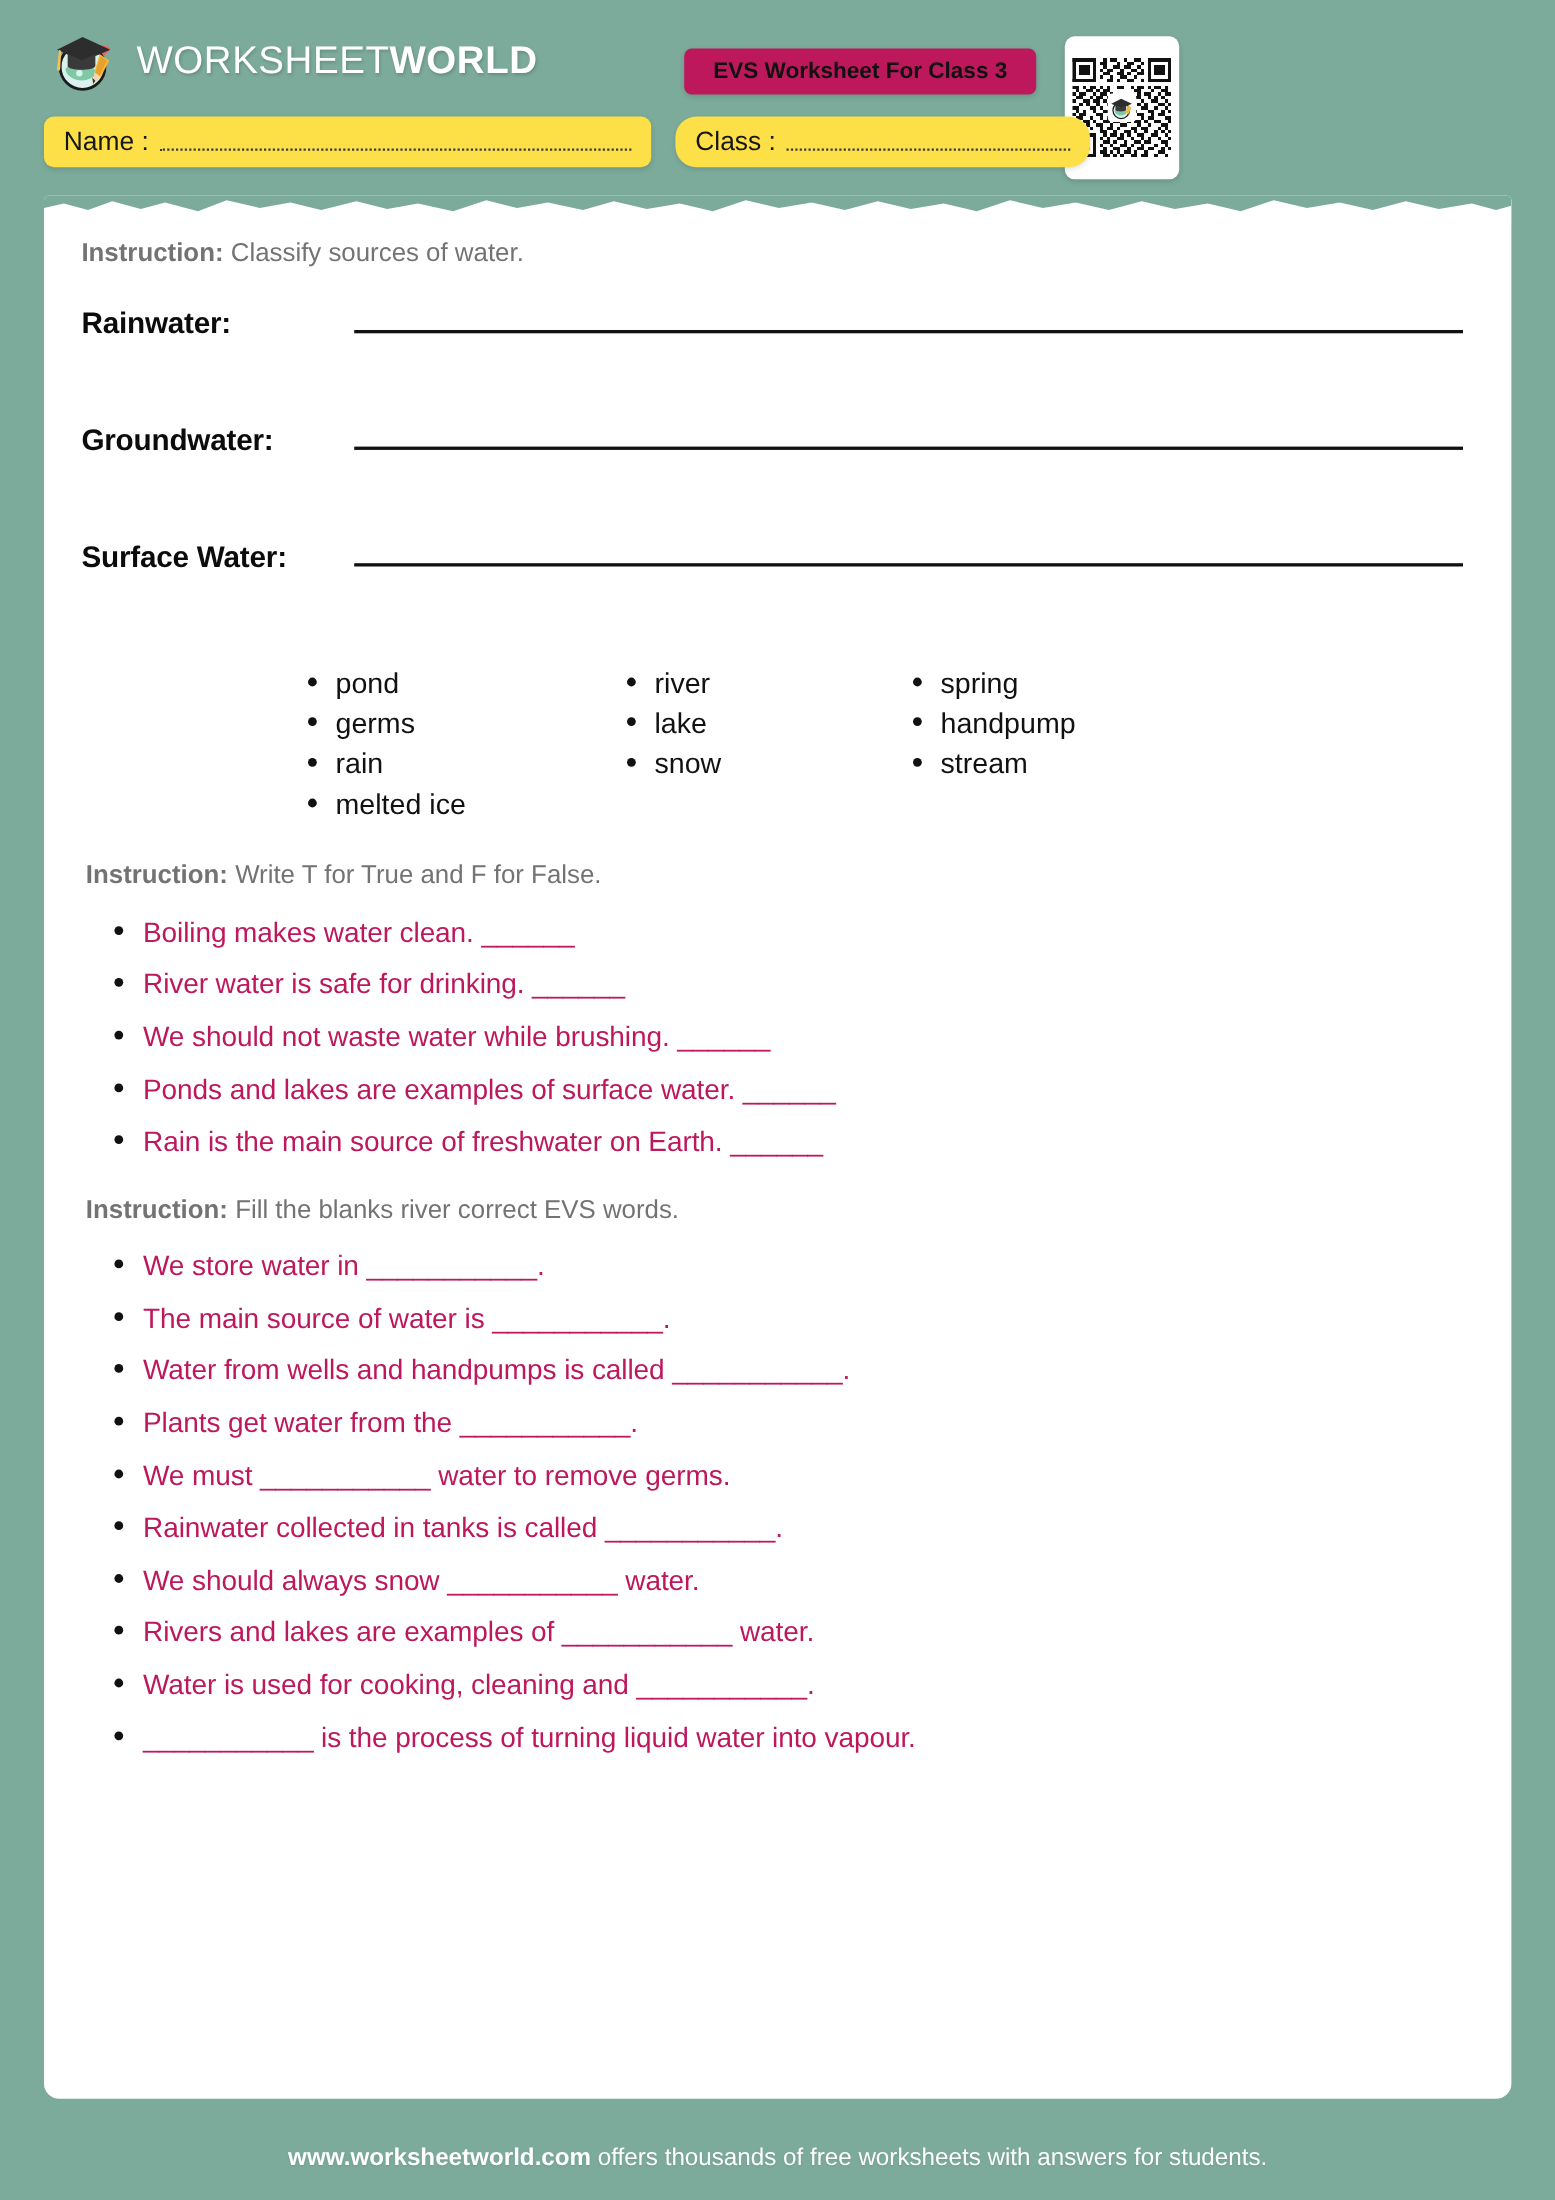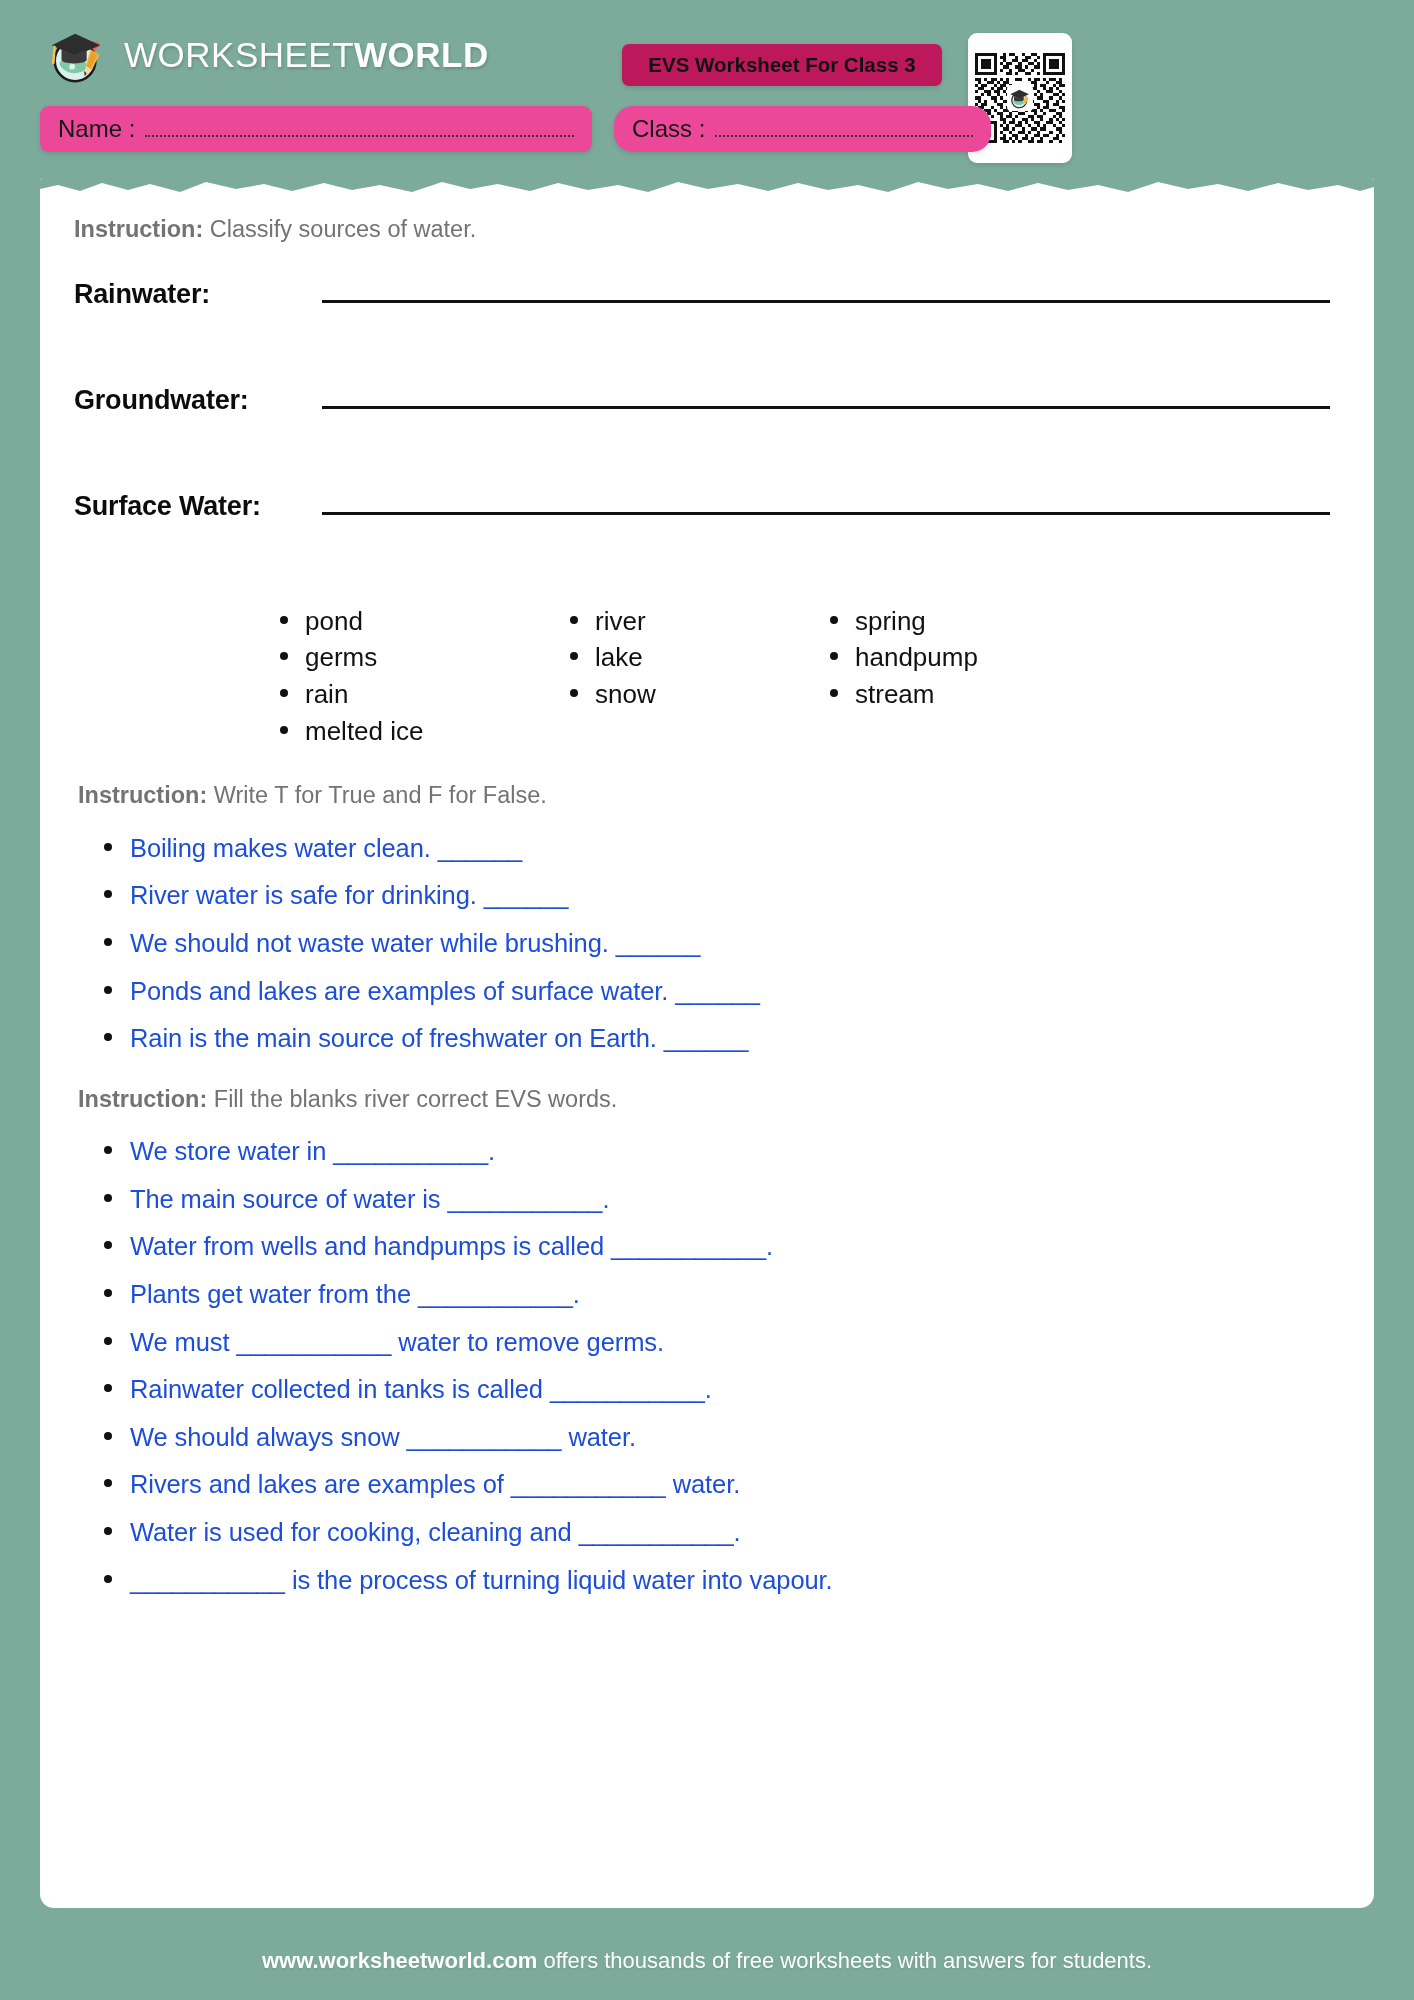--- a/index.html
+++ b/index.html
@@ -101,21 +101,21 @@
 
   
   .fields-row {
     position: absolute;
     left: 40px;
     top: 106px;
     display: flex;
     gap: 22px;
   }
   .field {
-    background: #ec4899;
+    background: #fde047;
     border-radius: 9px;
     height: 46px;
     display: flex;
     align-items: center;
     padding: 0 18px;
     box-shadow: 0 2px 5px rgba(0,0,0,0.12);
   }
   .field.name-field { width: 552px; }
   .field.class-field { width: 377px; border-radius: 19px; }
   .field .f-label {
@@ -223,21 +223,21 @@
   .qsection { margin-top: 30px; }
   .qsection .instruction { margin-left: 4px; }
 
   .qlist { margin-top: 22px; padding-left: 30px; }
   .qlist.tf-list { padding-left: 30px; }
 
   .qitem {
     display: flex;
     align-items: baseline;
     font-size: 25.5px;
-    color: #1d4ed8;
+    color: #be185d;
     line-height: 1.2;
     margin-bottom: 17px;
     white-space: nowrap;
   }
   .qitem .q-dot {
     width: 8px;
     height: 8px;
     border-radius: 50%;
     background: #111111;
     flex: 0 0 auto;

